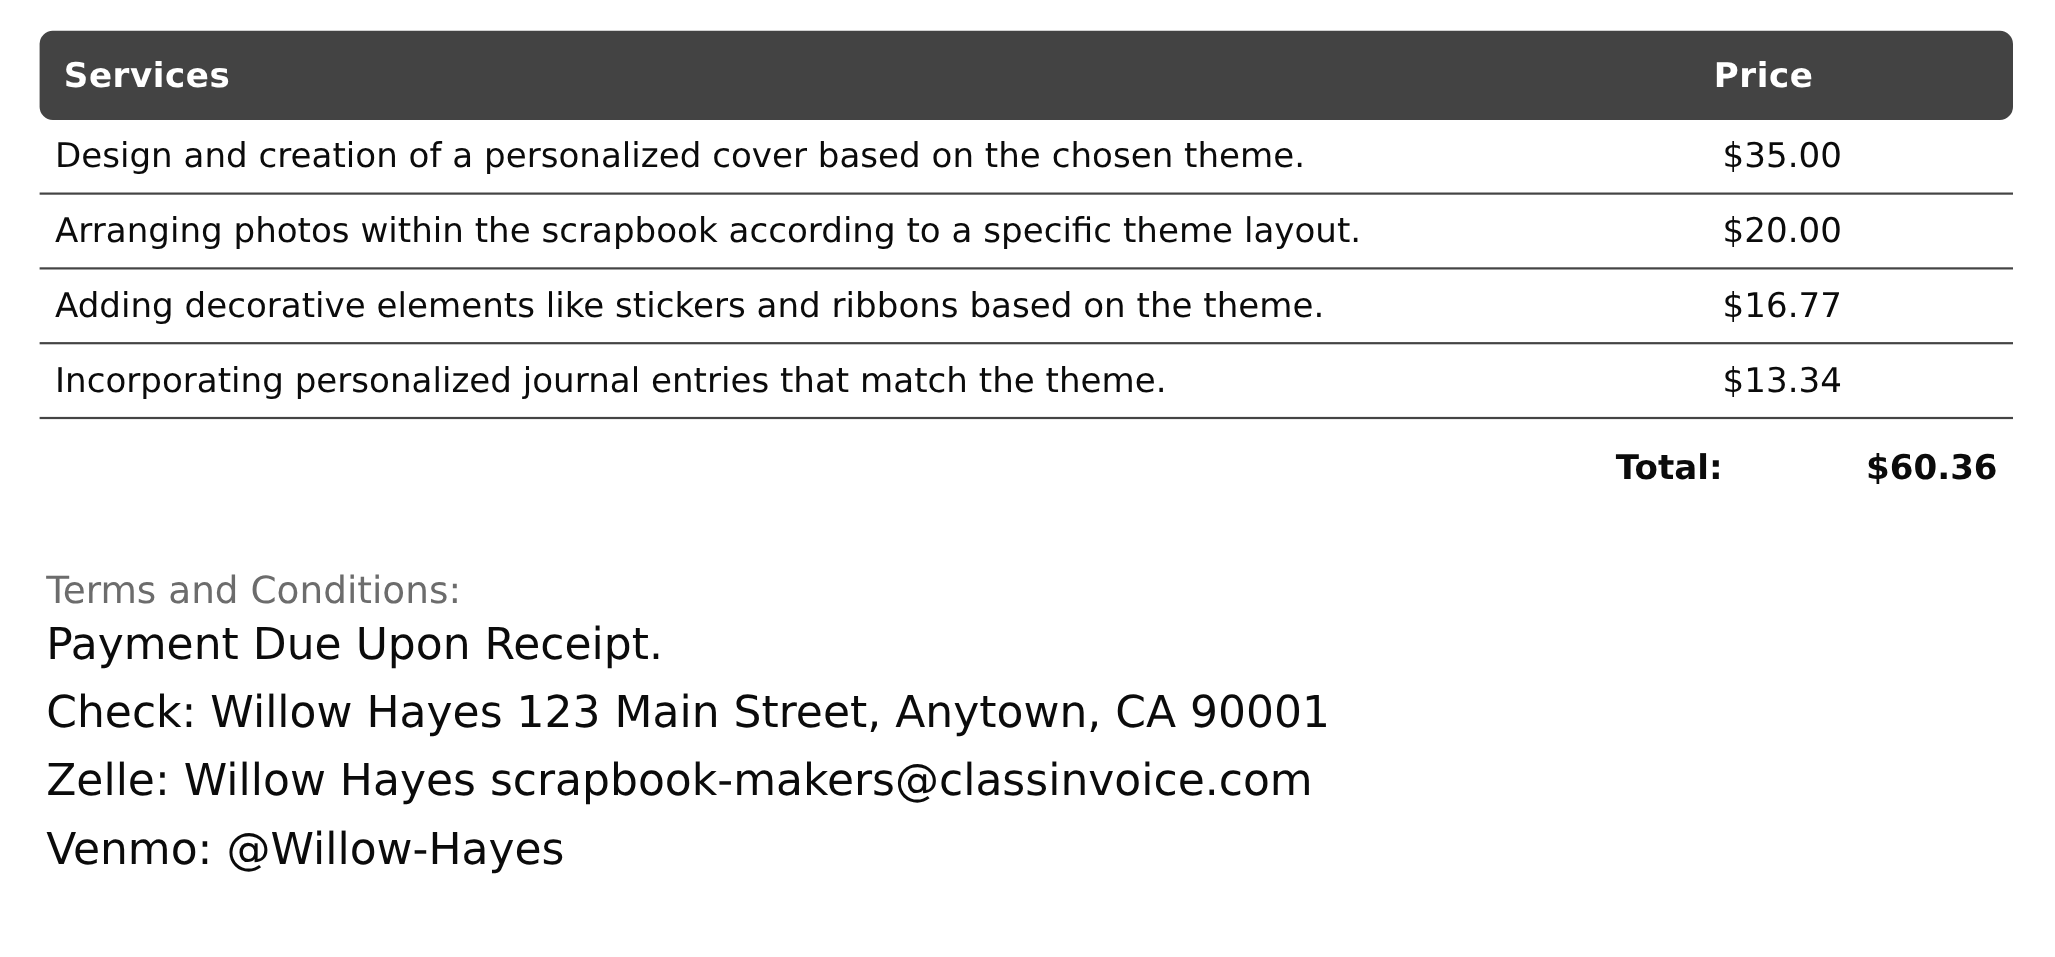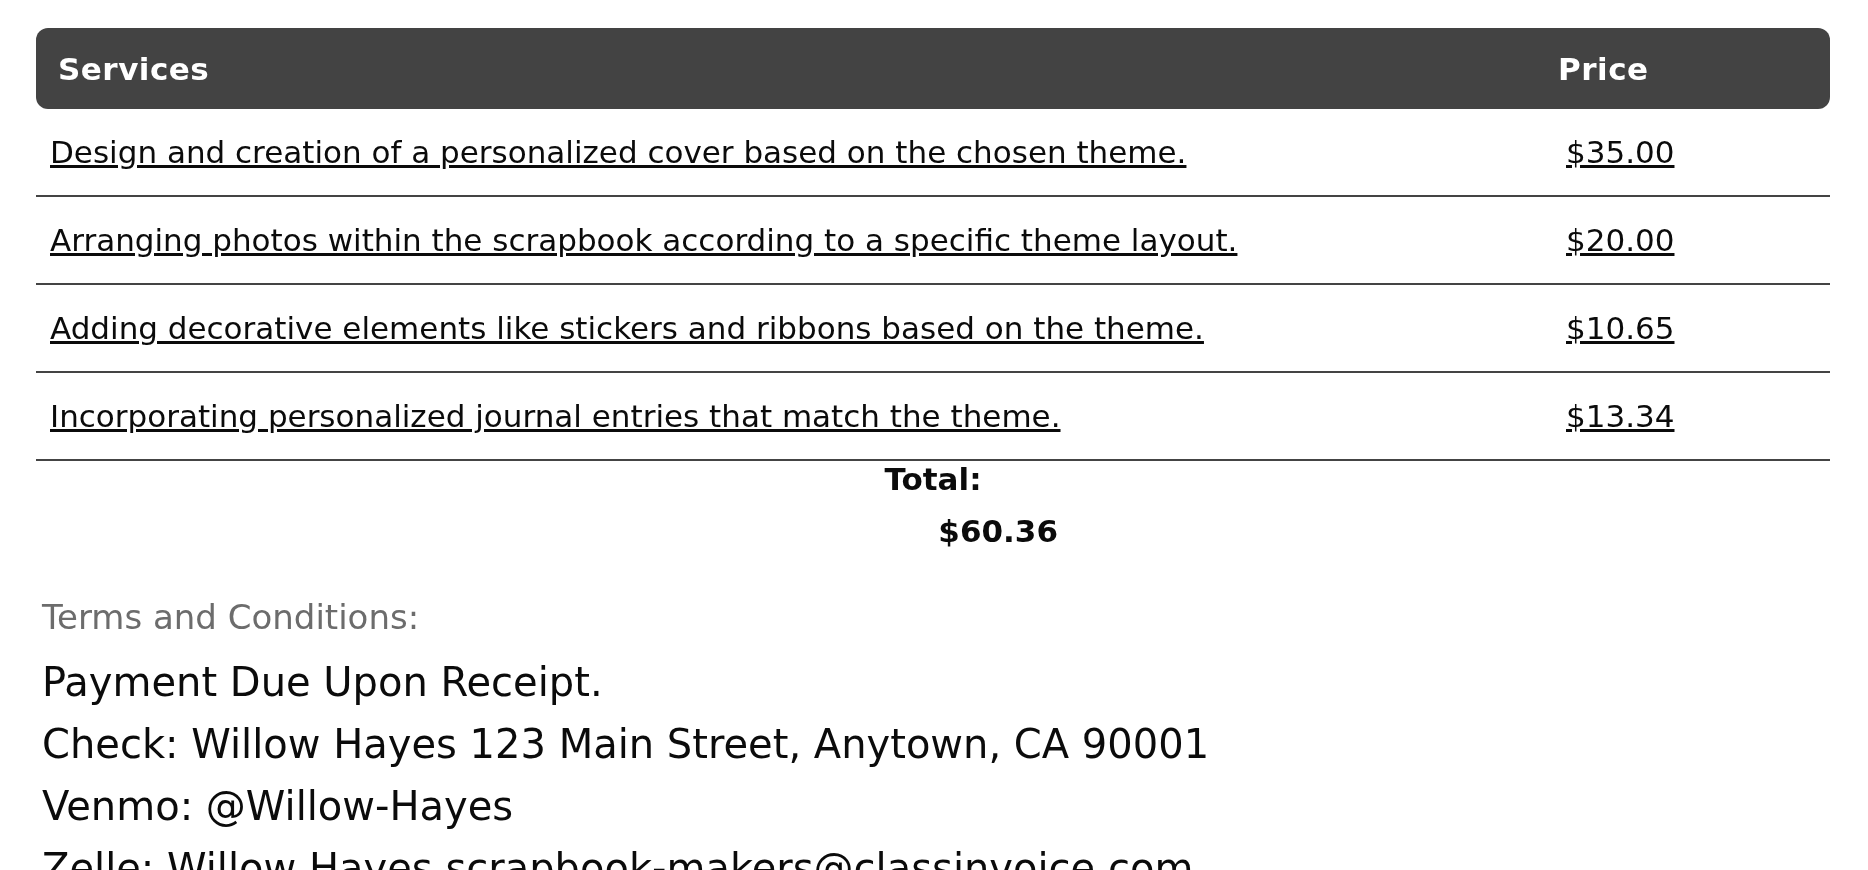--- a/index.html
+++ b/index.html
@@ -36,48 +36,46 @@
     color: var(--header-text);
     border-radius: 12px;
     font-size: 31px;
     font-weight: bold;
     letter-spacing: 0.5px;
   }
   .table-row {
     display: flex;
     justify-content: space-between;
     align-items: center;
-    height: 88px;
+    height: 68px;
     padding: 0 14px;
     border-bottom: 2px solid var(--divider);
     font-size: 31px;
-    text-decoration: underline;
   }
   .cell-service { flex: 1; text-align: left; }
   .cell-price { width: 250px; text-align: left; white-space: nowrap; }
   .total-row {
     display: flex;
     justify-content: space-between;
     align-items: center;
     height: 88px;
     padding: 0 14px;
     font-size: 31px;
     font-weight: bold;
-    flex-direction: column;
   }
   .total-label { flex: 1; text-align: right; padding-right: 0; }
   .total-value { width: 250px; text-align: right; white-space: nowrap; }
   .terms {
     margin-top: 48px;
     padding-left: 6px;
   }
   .terms-heading {
     color: var(--terms-heading);
     font-size: 34px;
-    margin: 0 0 24px 0;
+    margin: 0 0 8px 0;
   }
   .terms-line {
     font-size: 40px;
     margin: 0 0 20px 0;
     line-height: 1.05;
   }
 </style>
 </head>
 <body>
 
@@ -95,36 +93,36 @@
       <span class="cell-price">$35.00</span>
     </div>
 
     <div class="table-row">
       <span class="cell-service">Arranging photos within the scrapbook according to a specific theme layout.</span>
       <span class="cell-price">$20.00</span>
     </div>
 
     <div class="table-row">
       <span class="cell-service">Adding decorative elements like stickers and ribbons based on the theme.</span>
-      <span class="cell-price">$10.65</span>
+      <span class="cell-price">$16.77</span>
     </div>
 
     <div class="table-row">
       <span class="cell-service">Incorporating personalized journal entries that match the theme.</span>
       <span class="cell-price">$13.34</span>
     </div>
 
     <div class="total-row">
       <span class="total-label">Total:</span>
       <span class="total-value">$60.36</span>
     </div>
 
   </div>
 
   <div class="terms">
     <div class="terms-heading">Terms and Conditions:</div>
     <p class="terms-line">Payment Due Upon Receipt.</p>
     <p class="terms-line">Check: Willow Hayes 123 Main Street, Anytown, CA 90001</p>
+    <p class="terms-line">Zelle: Willow Hayes scrapbook-makers@classinvoice.com</p>
     <p class="terms-line">Venmo: @Willow-Hayes</p>
-    <p class="terms-line">Zelle: Willow Hayes scrapbook-makers@classinvoice.com</p>
   </div>
 
 </div>
 
 </body></html>

